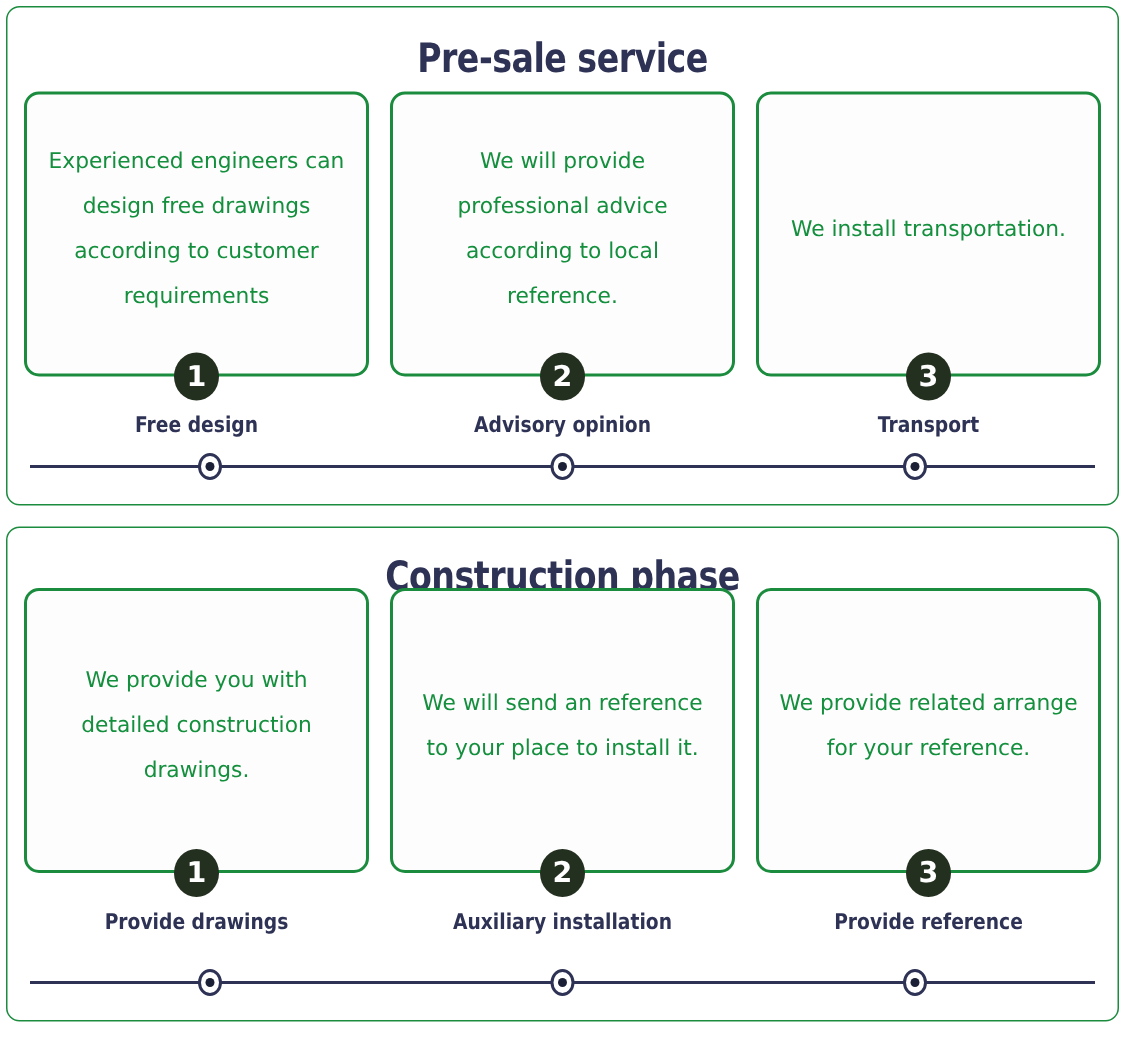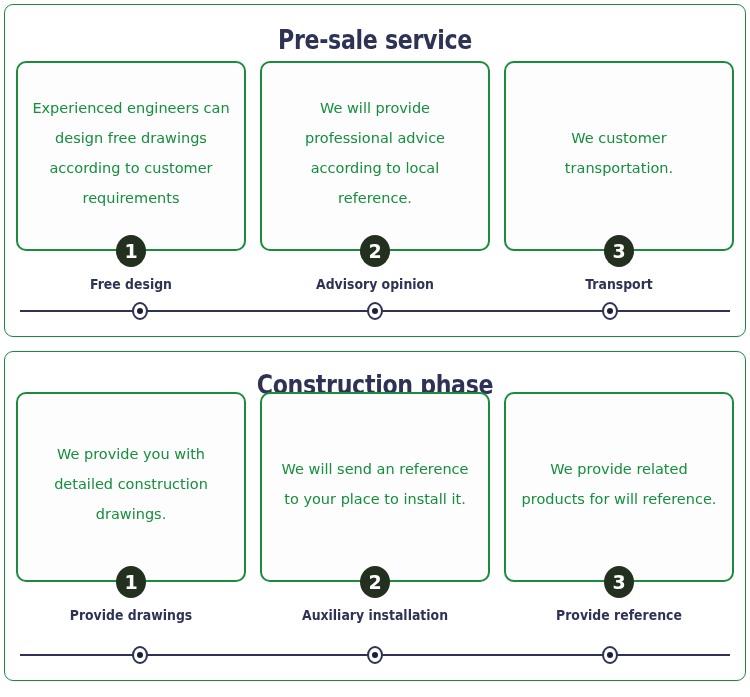--- a/index.html
+++ b/index.html
@@ -192,21 +192,21 @@
       <div class="col">
         <div class="card">
           <div class="card-text">We will provide professional advice according to local reference.</div>
         </div>
         <div class="badge">2</div>
         <div class="step-label">Advisory opinion</div>
       </div>
 
       <div class="col">
         <div class="card">
-          <div class="card-text">We customer transportation.</div>
+          <div class="card-text">We install transportation.</div>
         </div>
         <div class="badge">3</div>
         <div class="step-label">Transport</div>
       </div>
 
     </div>
 
     <div class="timeline">
       <div class="timeline-line"></div>
       <div class="timeline-dot dot-1"></div>
@@ -233,21 +233,21 @@
       <div class="col">
         <div class="card">
           <div class="card-text">We will send an reference to your place to install it.</div>
         </div>
         <div class="badge">2</div>
         <div class="step-label">Auxiliary installation</div>
       </div>
 
       <div class="col">
         <div class="card">
-          <div class="card-text">We provide related products for will reference.</div>
+          <div class="card-text">We provide related arrange for your reference.</div>
         </div>
         <div class="badge">3</div>
         <div class="step-label">Provide reference</div>
       </div>
 
     </div>
 
     <div class="timeline">
       <div class="timeline-line"></div>
       <div class="timeline-dot dot-1"></div>

